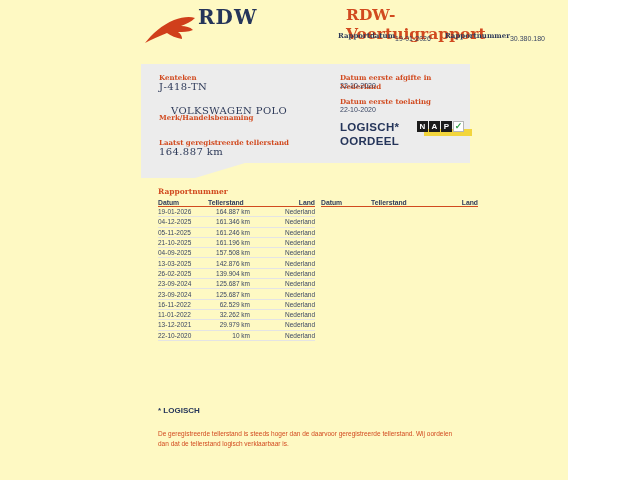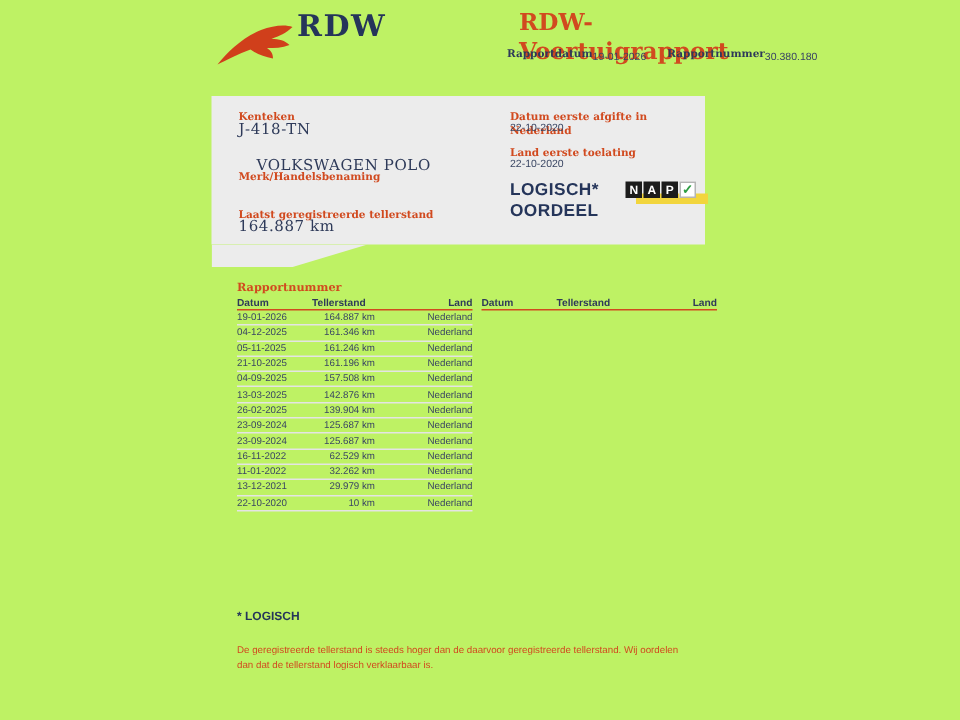--- a/index.html
+++ b/index.html
@@ -1,17 +1,17 @@
 <!DOCTYPE html>
 <html><head>
 <meta charset="utf-8">
 <style>
   html,body{margin:0;padding:0;}
   body{background:#fff;}
-  .page{position:relative;width:640px;height:480px;background:#bef264;overflow:hidden;
+  .page{position:relative;width:568px;height:480px;background:#fef9c3;overflow:hidden;
         font-family:"Liberation Sans",sans-serif;color:#2e3a59;}
 
   
   .logo-wing{position:absolute;left:144px;top:14px;width:52px;height:30px;}
   .wordmark{position:absolute;left:198px;top:5px;font-family:"DejaVu Serif",serif;
             font-size:20px;font-weight:600;letter-spacing:1px;color:#25355a;}
   .report-title{position:absolute;left:346px;top:5px;width:140px;
             font-family:"DejaVu Serif",serif;font-size:15.5px;font-weight:700;color:#d14a1f;}
   .meta{position:absolute;left:338px;top:31px;display:flex;gap:14px;}
   .meta .block{display:flex;flex-direction:row;}
@@ -88,21 +88,21 @@
       <div class="pos olabel" style="top:9px;">Kenteken</div>
       <div class="pos bigval" style="top:17px;">J-418-TN</div>
       <div class="pos olabel" style="top:49px;">Merk/Handelsbenaming</div>
       <div class="pos bigval" style="top:41px;margin-left:12px;">VOLKSWAGEN POLO</div>
       <div class="pos olabel" style="top:74px;">Laatst geregistreerde tellerstand</div>
       <div class="pos bigval" style="top:82px;">164.887 km</div>
     </div>
     <div class="col-right">
       <div class="pos olabel" style="top:9px;">Datum eerste afgifte in Nederland</div>
       <div class="pos smallval" style="top:18px;">22-10-2020</div>
-      <div class="pos olabel" style="top:33px;">Land eerste toelating</div>
+      <div class="pos olabel" style="top:33px;">Datum eerste toelating</div>
       <div class="pos smallval" style="top:42px;">22-10-2020</div>
       <div class="pos verdict" style="top:57px;">
         <span>LOGISCH*</span><br>
         <span>OORDEEL</span>
       </div>
     </div>
     <div class="nap">
       <span class="bar"></span>
       <span class="sq" style="left:0;">N</span>
       <span class="sq" style="left:12px;">A</span>

